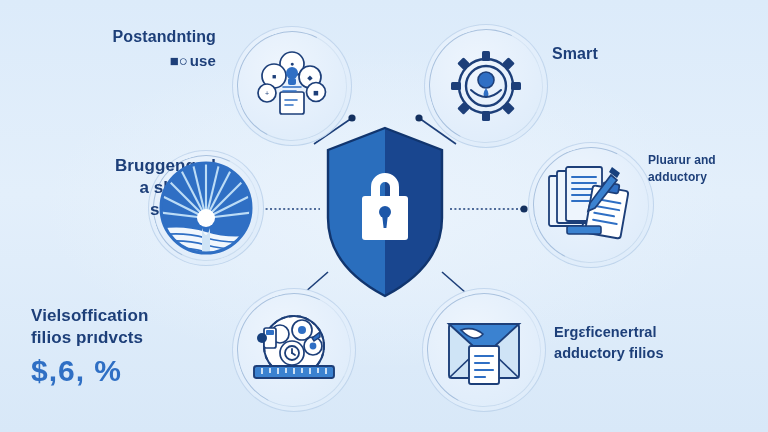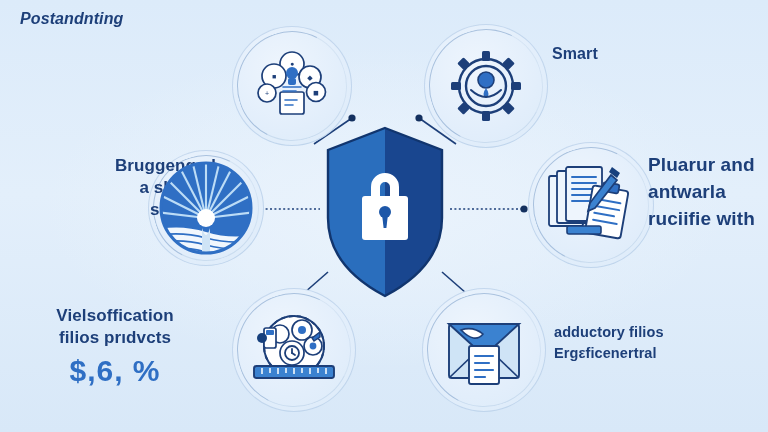--- a/index.html
+++ b/index.html
@@ -71,31 +71,31 @@
   }
 
   
   .label {
     position: absolute;
     color: #1d3f79;
     font-weight: bold;
     line-height: 1.30;
     letter-spacing: 0.1px;
   }
-  #label-tl { left:  20px; top:  9px; width: 196px; font-size: 16px; font-style: italic; }
+  #label-tl { left:  20px; top:  27px; width: 196px; text-align: right; font-size: 16px; }
   #label-tl .sub { display: block; font-size: 15px; margin-top: 3px; }
   #label-tl .sub .glyphs { letter-spacing: 0px; margin-right: 2px; }
 
   #label-tr { left: 552px; top:  44px; width: 200px; text-align: left; font-size: 16px; }
 
   #label-ml { left:   8px; top: 155px; width: 208px; text-align: right; font-size: 17px; }
 
-  #label-mr { left: 648px; top: 152px; width: 116px; text-align: left; font-size: 19px; line-height: 1.42; }
-
-  #label-bl { left:  14px; top: 305px; width: 202px; text-align: center; font-size: 17px; }
+  #label-mr { left: 648px; top: 152px; width: 116px; text-align: left; font-size: 12px; line-height: 1.42; }
+
+  #label-bl { left:  31px; top: 305px; width: 202px; text-align: left; font-size: 17px; }
   #label-bl .amount {
     display: block;
     margin-top: 2px;
     font-size: 30px;
     color: #2f6fc4;
     letter-spacing: 1px;
   }
 
   #label-br { left: 554px; top: 322px; width: 200px; text-align: left; font-size: 14.5px; line-height: 1.45; }
 </style>
@@ -324,42 +324,42 @@
       <path d="M53 72 v-11 a14 14 0 0 1 28 0 v11 h-9 v-11 a5 5 0 0 0 -10 0 v11Z"></path>
     </g>
     <g fill="#1d57a8">
       <circle cx="67" cy="86" r="6"></circle>
       <path d="M64 88 h6 l-1.6 14 h-2.8Z"></path>
     </g>
   </svg>
 
   <div class="label" id="label-tl">
     <span>Postandnting</span>
+    <span class="sub"><span class="glyphs">■○</span><span>use</span></span>
   </div>
 
   <div class="label" id="label-tr">
     <div>Smart</div>
   </div>
 
   <div class="label" id="label-ml">
     <div>Bruggenged</div>
     <div>a slarg of</div>
     <div>security</div>
   </div>
 
   <div class="label" id="label-mr">
     <div>Pluarur and</div>
-    <div>antwarla</div>
-    <div>ruciifie with</div>
+    <div>adductory</div>
   </div>
 
   <div class="label" id="label-bl">
     <div>Vielsoffication</div>
     <div>filios prıdvcts</div>
     <span class="amount">$,6, %</span>
   </div>
 
   <div class="label" id="label-br">
+    <div>Ergεficenertral</div>
     <div>adductory filios</div>
-    <div>Ergεficenertral</div>
   </div>
 
 </div>
 
 </body></html>

